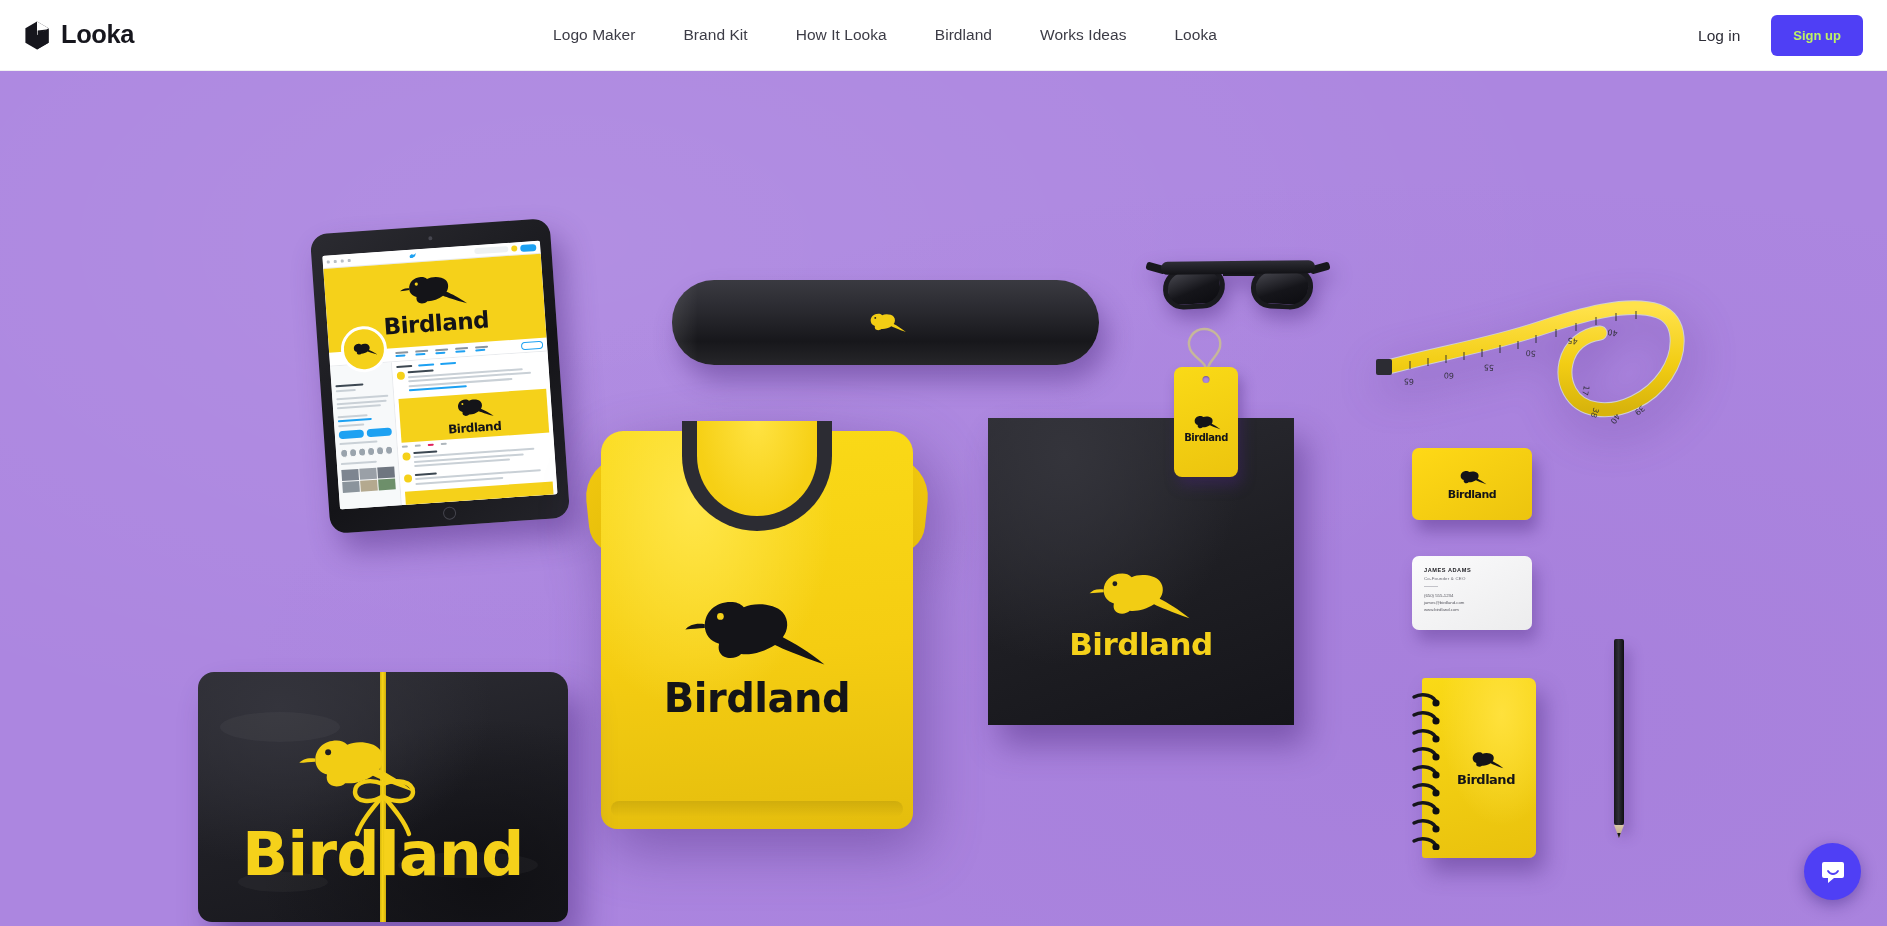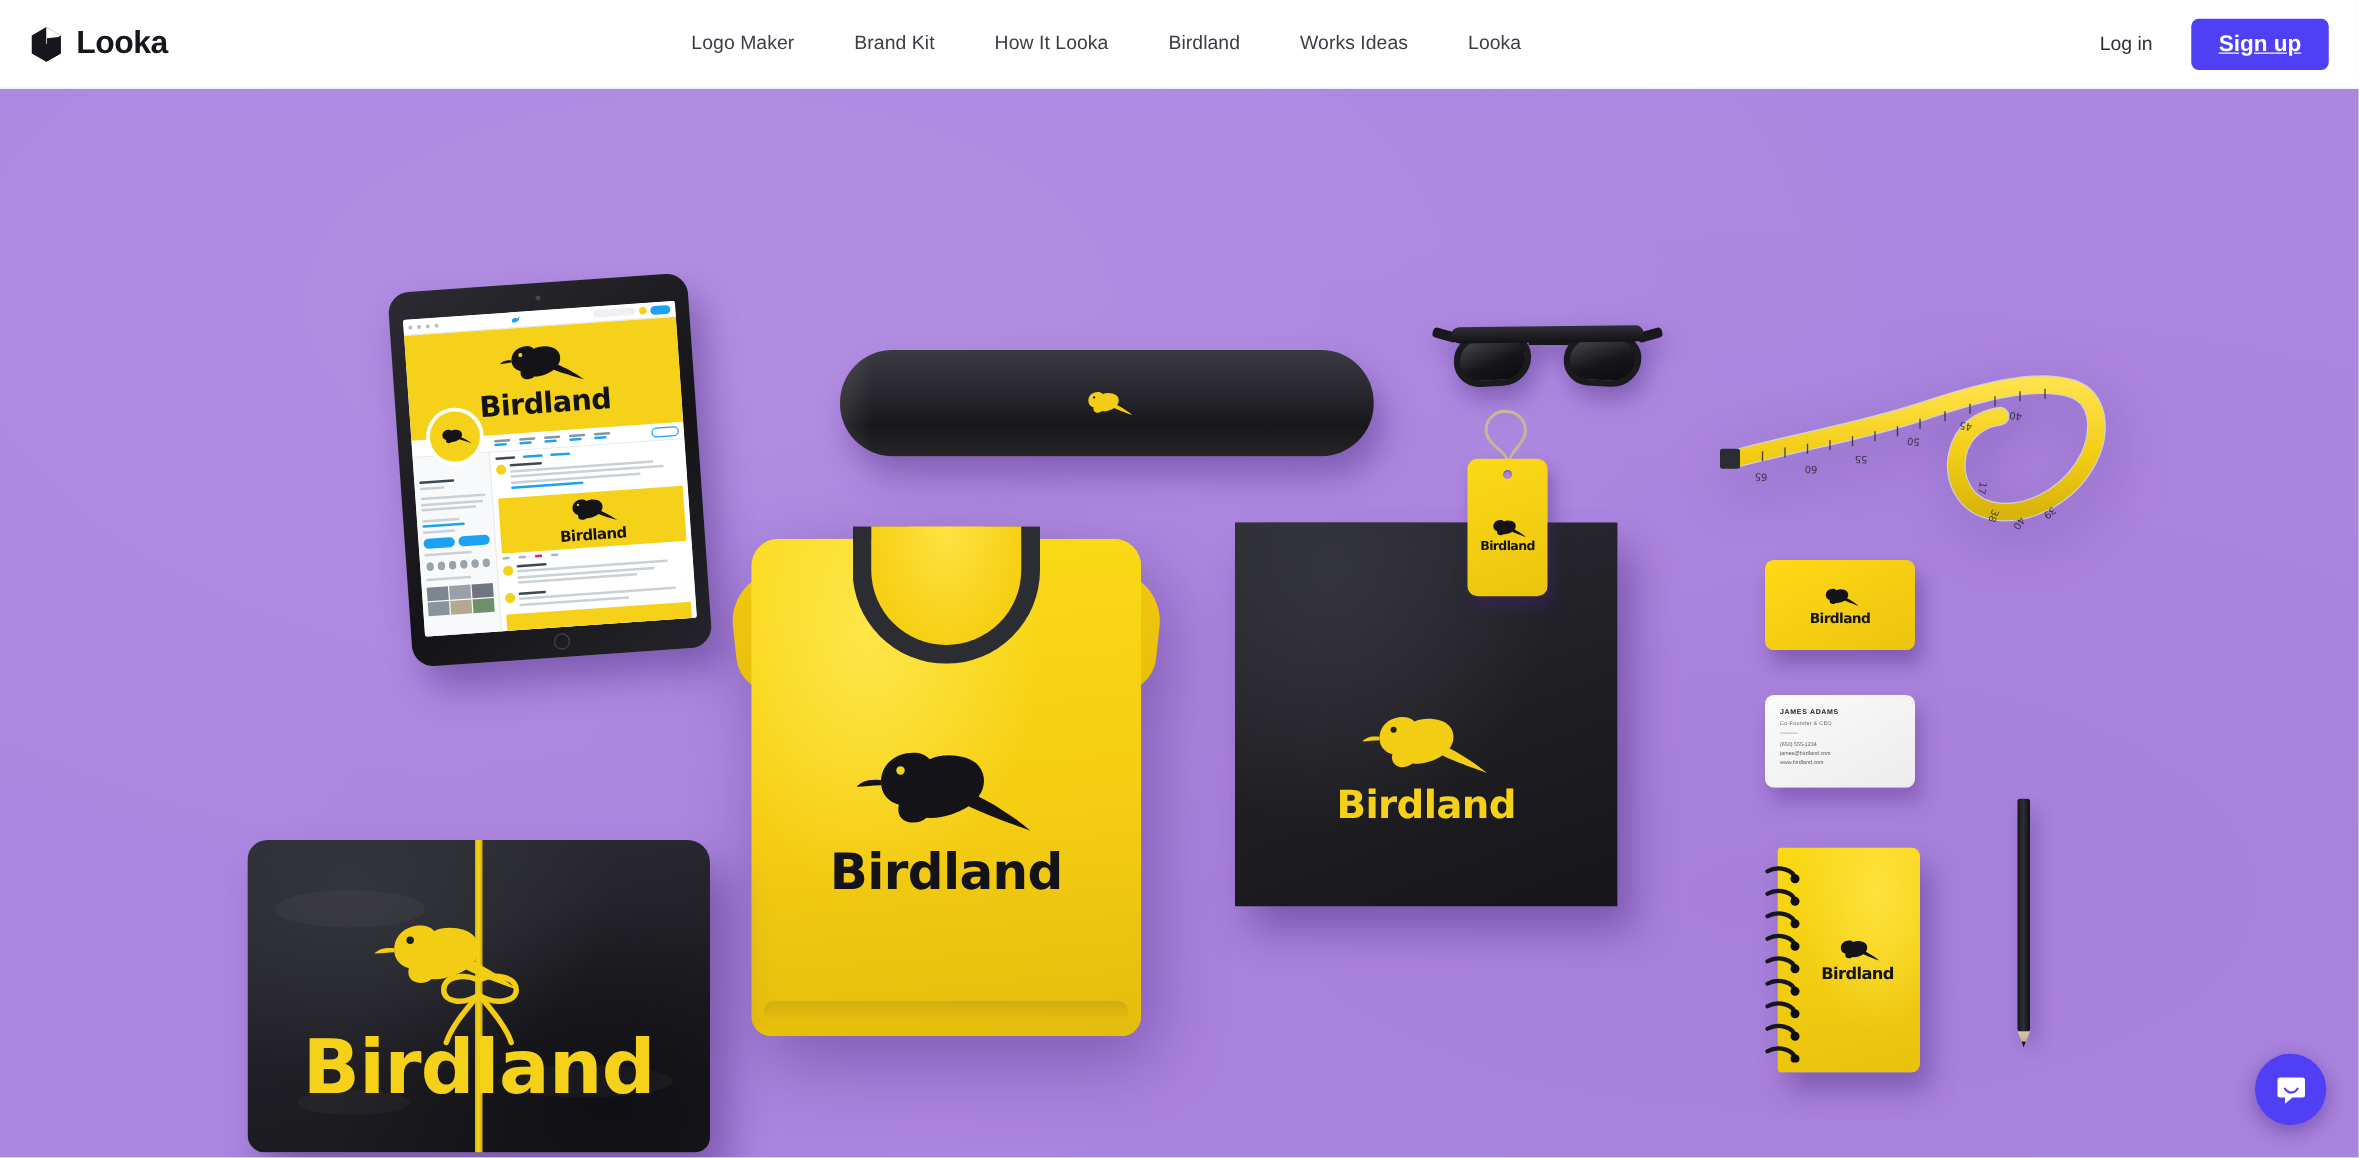--- a/index.html
+++ b/index.html
@@ -43,27 +43,26 @@
   .nav-link:last-child { margin-right: 0; }
   .nav-right {
     position: absolute; right: 24px; top: 0; height: 71px;
     display: flex; align-items: center; gap: 0px;
   }
   .login-link {
     font-size: 15.5px; color: #2e2e38; text-decoration: none;
     margin-right: 31px; white-space: nowrap;
   }
   .signup-btn {
-    background: #4f3ff5; color: #ffffff;
-    font-size: 18px; font-weight: bold;
+    background: #4f3ff5; color: #bef264;
+    font-size: 13px; font-weight: bold;
     border: none; border-radius: 6px;
     padding: 0 22px; height: 41px;
     cursor: pointer; white-space: nowrap;
     font-family: "Liberation Sans", sans-serif;
-    text-decoration: underline;
   }
 
   
   .hero {
     position: absolute; top: 71px; left: 0;
     width: 1887px; height: 855px;
     background: #ac86e0;
     overflow: hidden;
   }
   .hero-noise {

